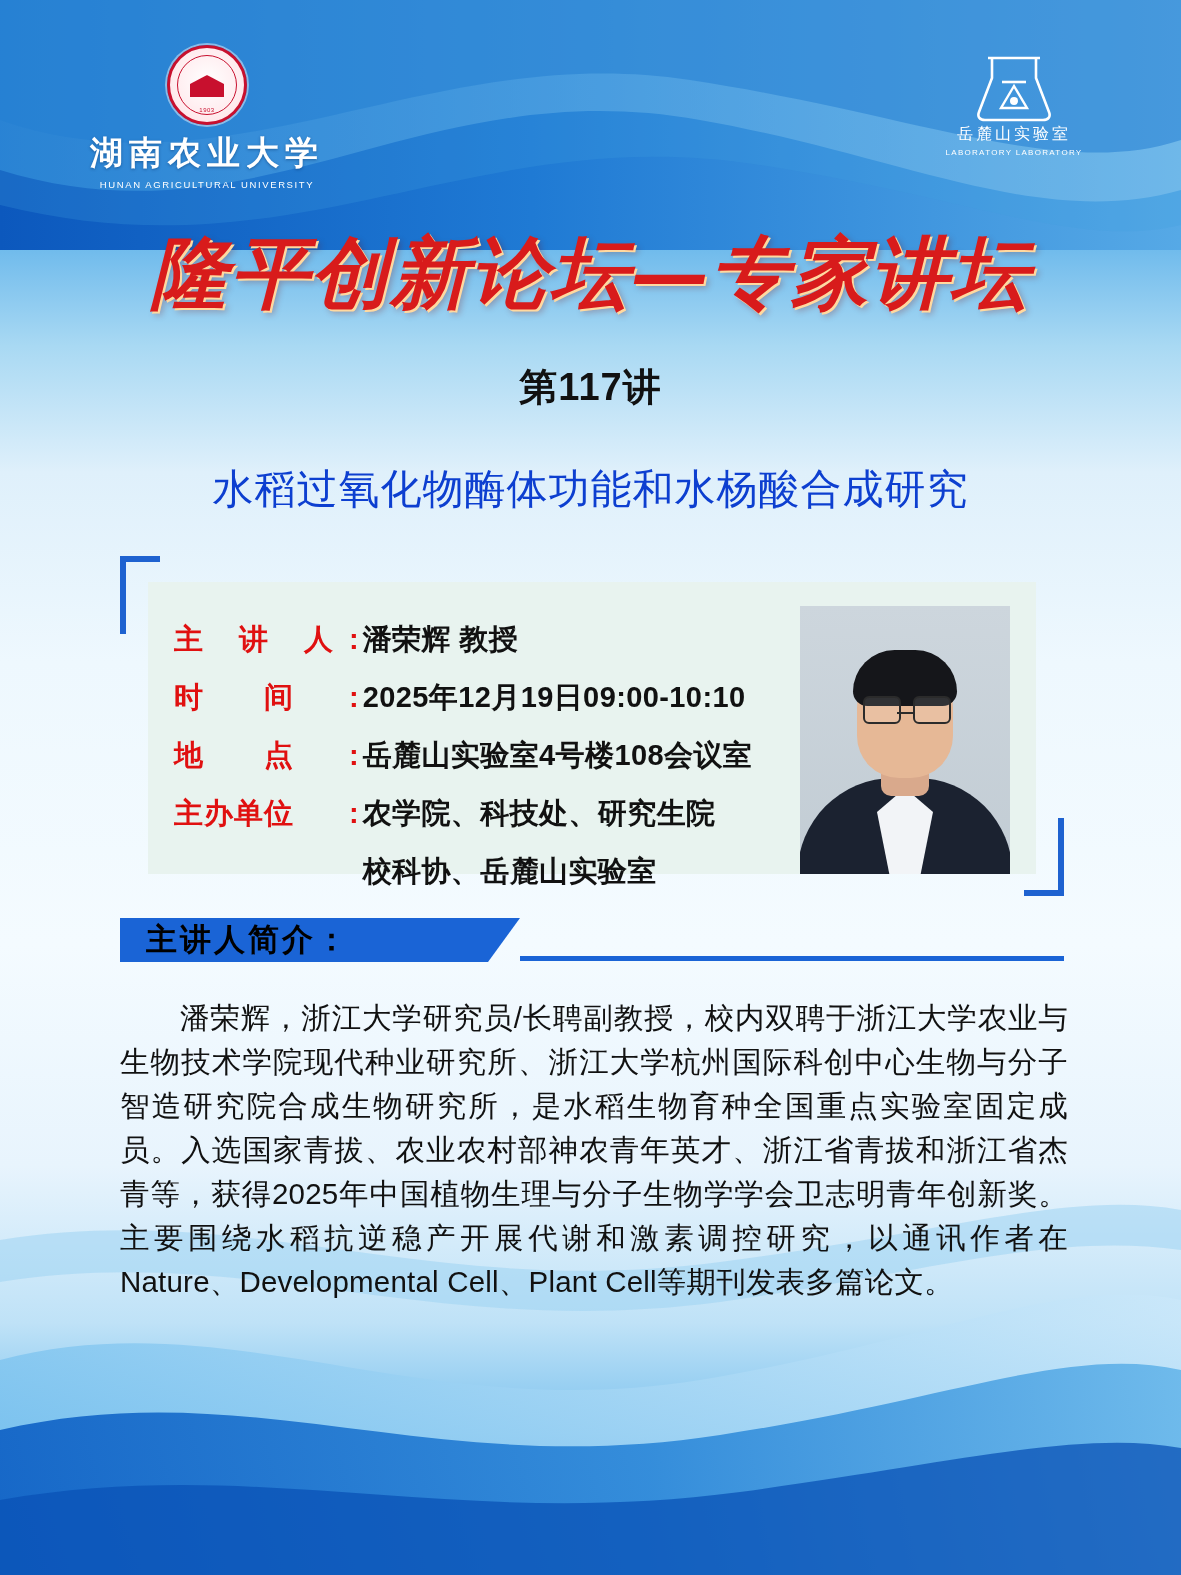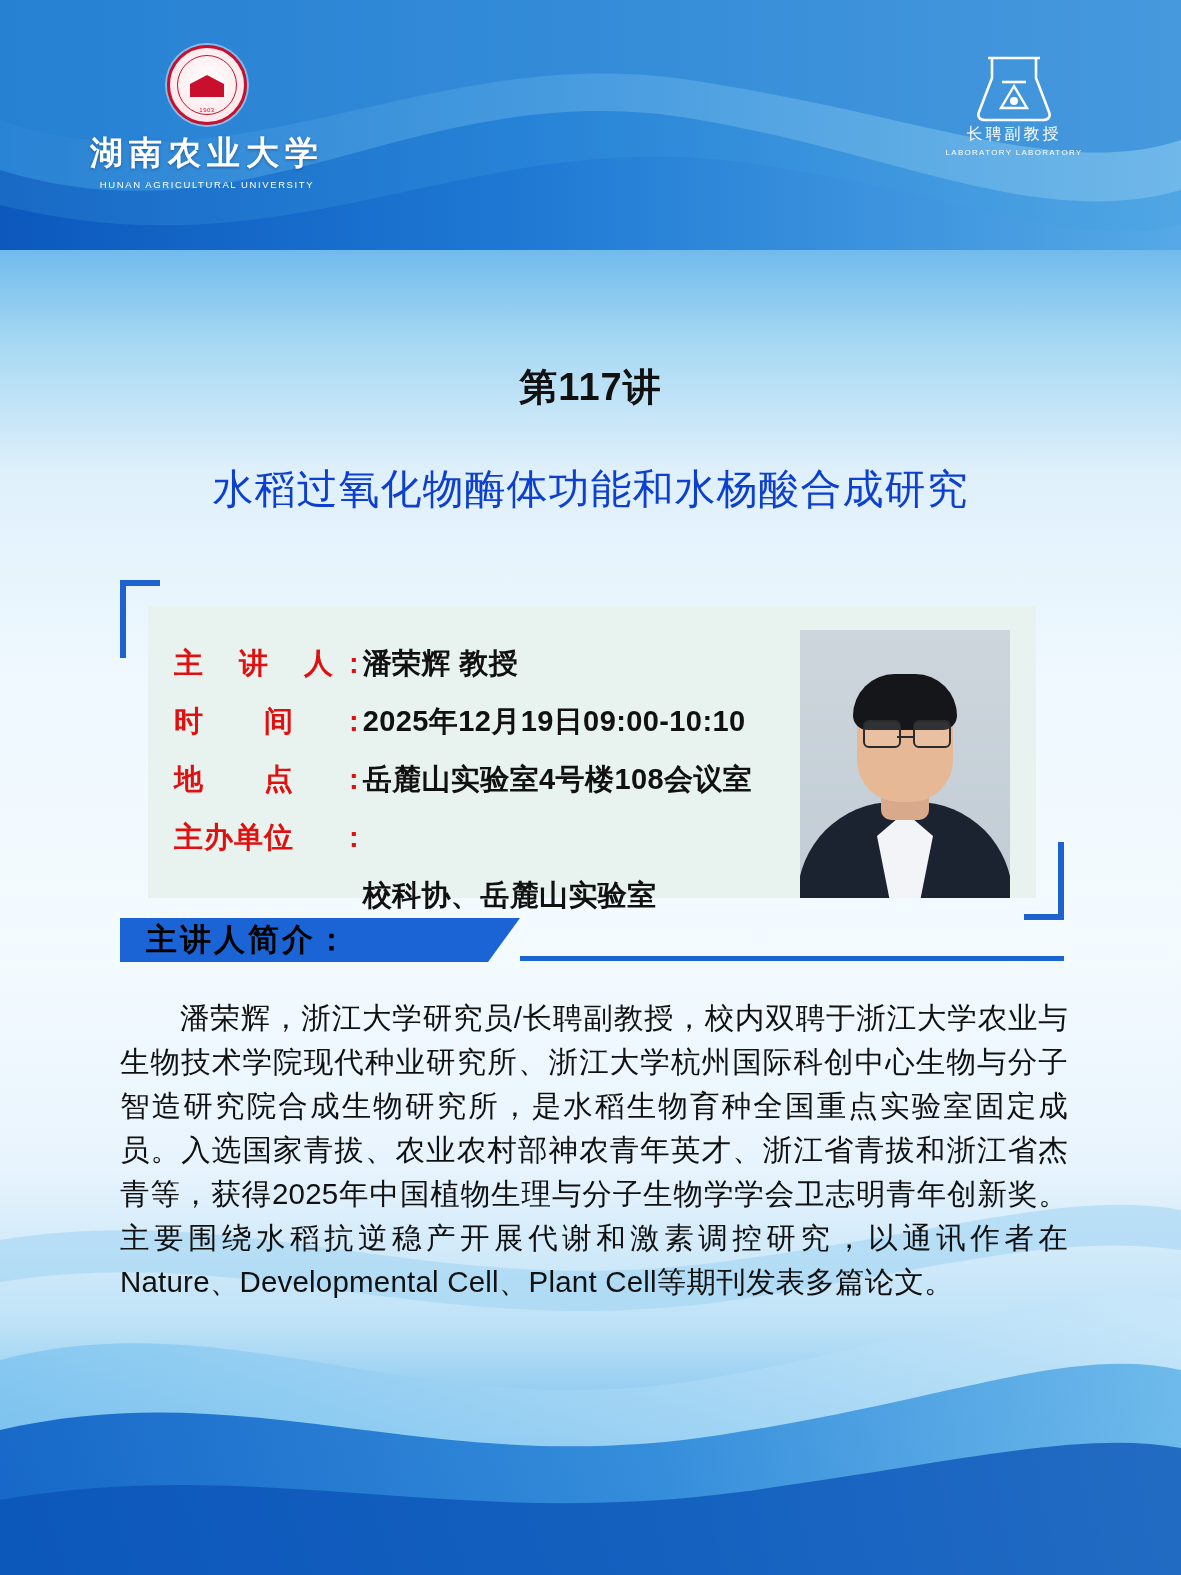--- a/index.html
+++ b/index.html
@@ -166,21 +166,21 @@
     font-weight: normal;
     color: #0d3fd0;
     letter-spacing: 1px;
     white-space: nowrap;
   }
 
   
   .info-wrap {
     position: absolute;
     left: 120px;
-    top: 580px;
+    top: 556px;
     width: 944px;
     height: 340px;
     z-index: 6;
   }
   .bracket {
     position: absolute;
     width: 34px;
     height: 72px;
     border: 6px solid #1e62d0;
   }
@@ -394,25 +394,26 @@
         <svg viewBox="0 0 84 70" width="84" height="70" xmlns="http://www.w3.org/2000/svg">
           <g fill="none" stroke="#ffffff" stroke-width="2.6">
             <path d="M20,6 L20,26 L7,60 C5,65 8,68 13,68 L71,68 C76,68 79,65 77,60 L64,26 L64,6"></path>
             <path d="M16,6 L68,6"></path>
             <path d="M30,30 L54,30"></path>
           </g>
           <path d="M42,34 L55,56 L29,56 Z" fill="none" stroke="#ffffff" stroke-width="2.4"></path>
           <circle cx="42" cy="49" r="4" fill="#ffffff"></circle>
         </svg>
       </div>
-      <div class="lab-cn">长聘副教授</div>
+      <div class="lab-cn">岳麓山实验室</div>
       <div class="lab-en">LABORATORY LABORATORY</div>
     </div>
   </div>
 
+  <div class="main-title">隆平创新论坛—专家讲坛</div>
   <div class="lecture-no">第117讲</div>
   <div class="subject">水稻过氧化物酶体功能和水杨酸合成研究</div>
 
   <div class="info-wrap">
     <div class="bracket tl"></div>
     <div class="bracket br"></div>
 
     <div class="info-card">
       <div class="info-rows">
 
@@ -430,20 +431,21 @@
 
         <div class="info-row">
           <span class="info-label">地　　点</span>
           <span class="info-colon">:</span>
           <span class="info-value">岳麓山实验室4号楼108会议室</span>
         </div>
 
         <div class="info-row">
           <span class="info-label">主办单位</span>
           <span class="info-colon">:</span>
+          <span class="info-value">农学院、科技处、研究生院</span>
         </div>
 
         <div class="info-row continuation">
           <span class="info-label"></span>
           <span class="info-colon" style="visibility:hidden">:</span>
           <span class="info-value">校科协、岳麓山实验室</span>
         </div>
 
       </div>
 

